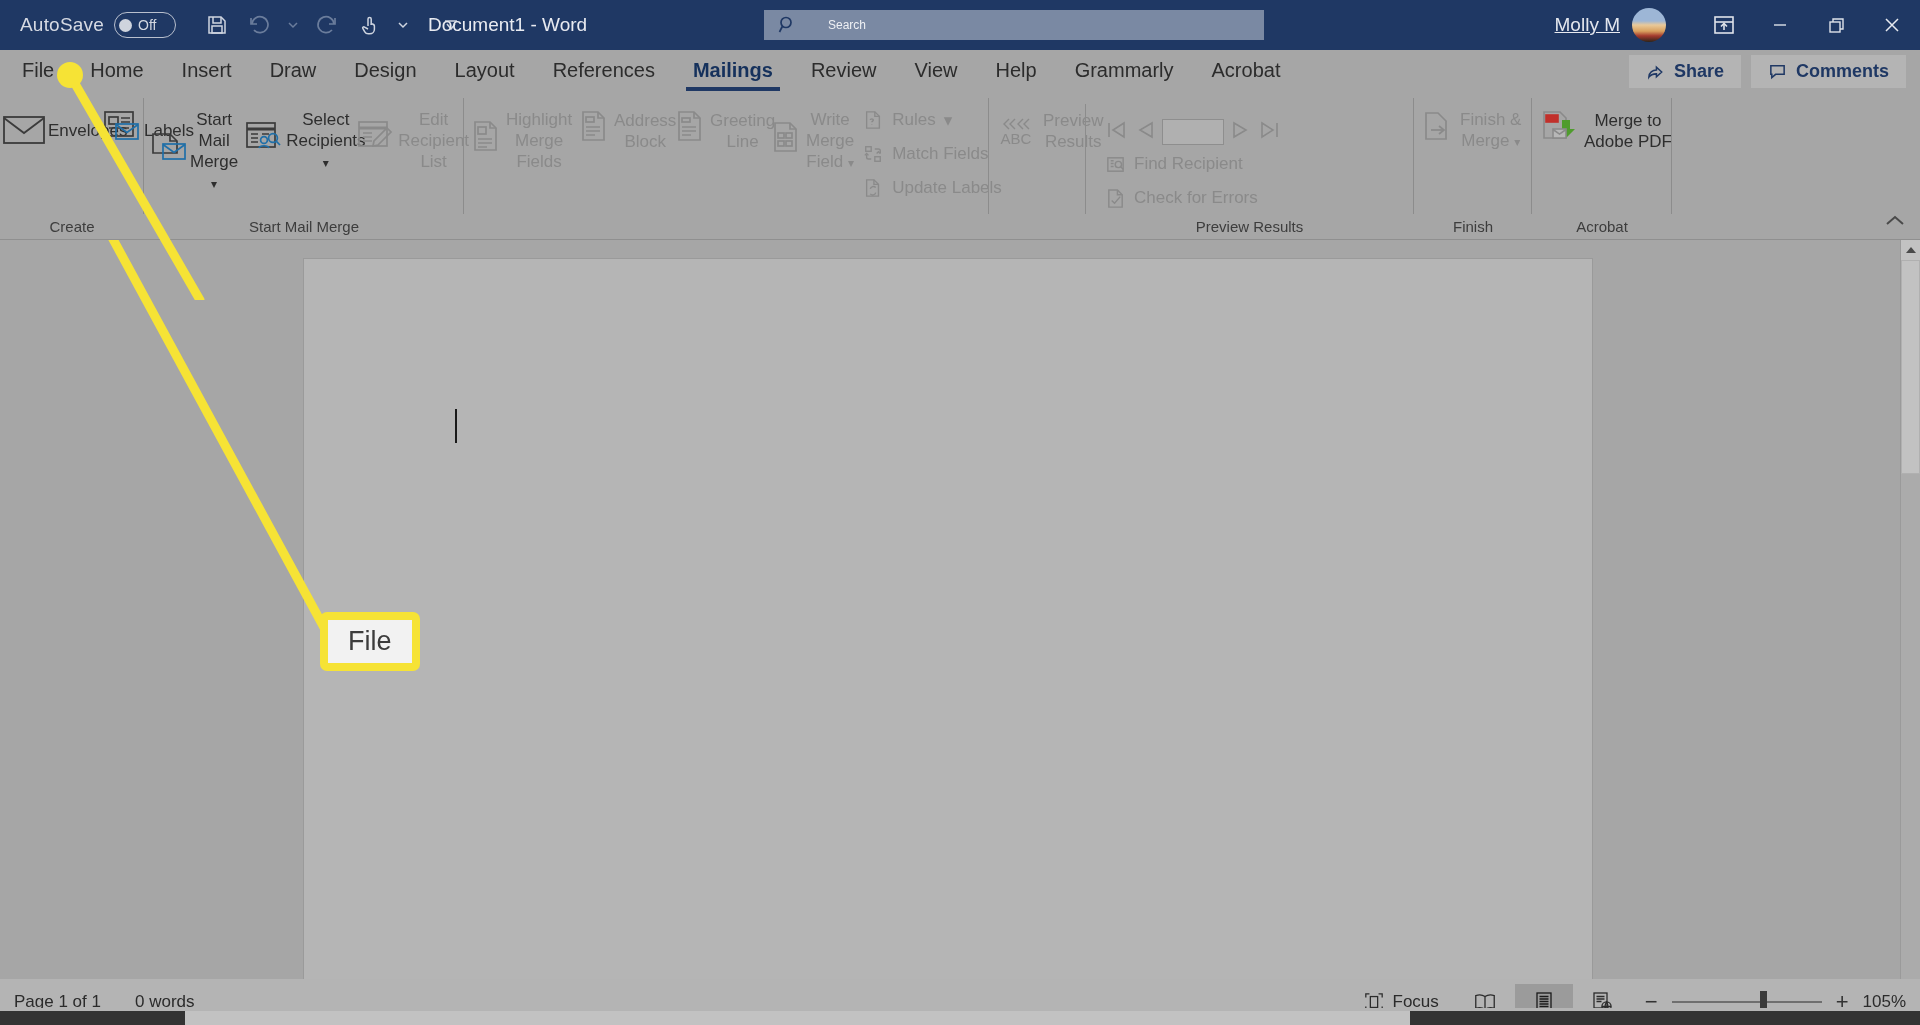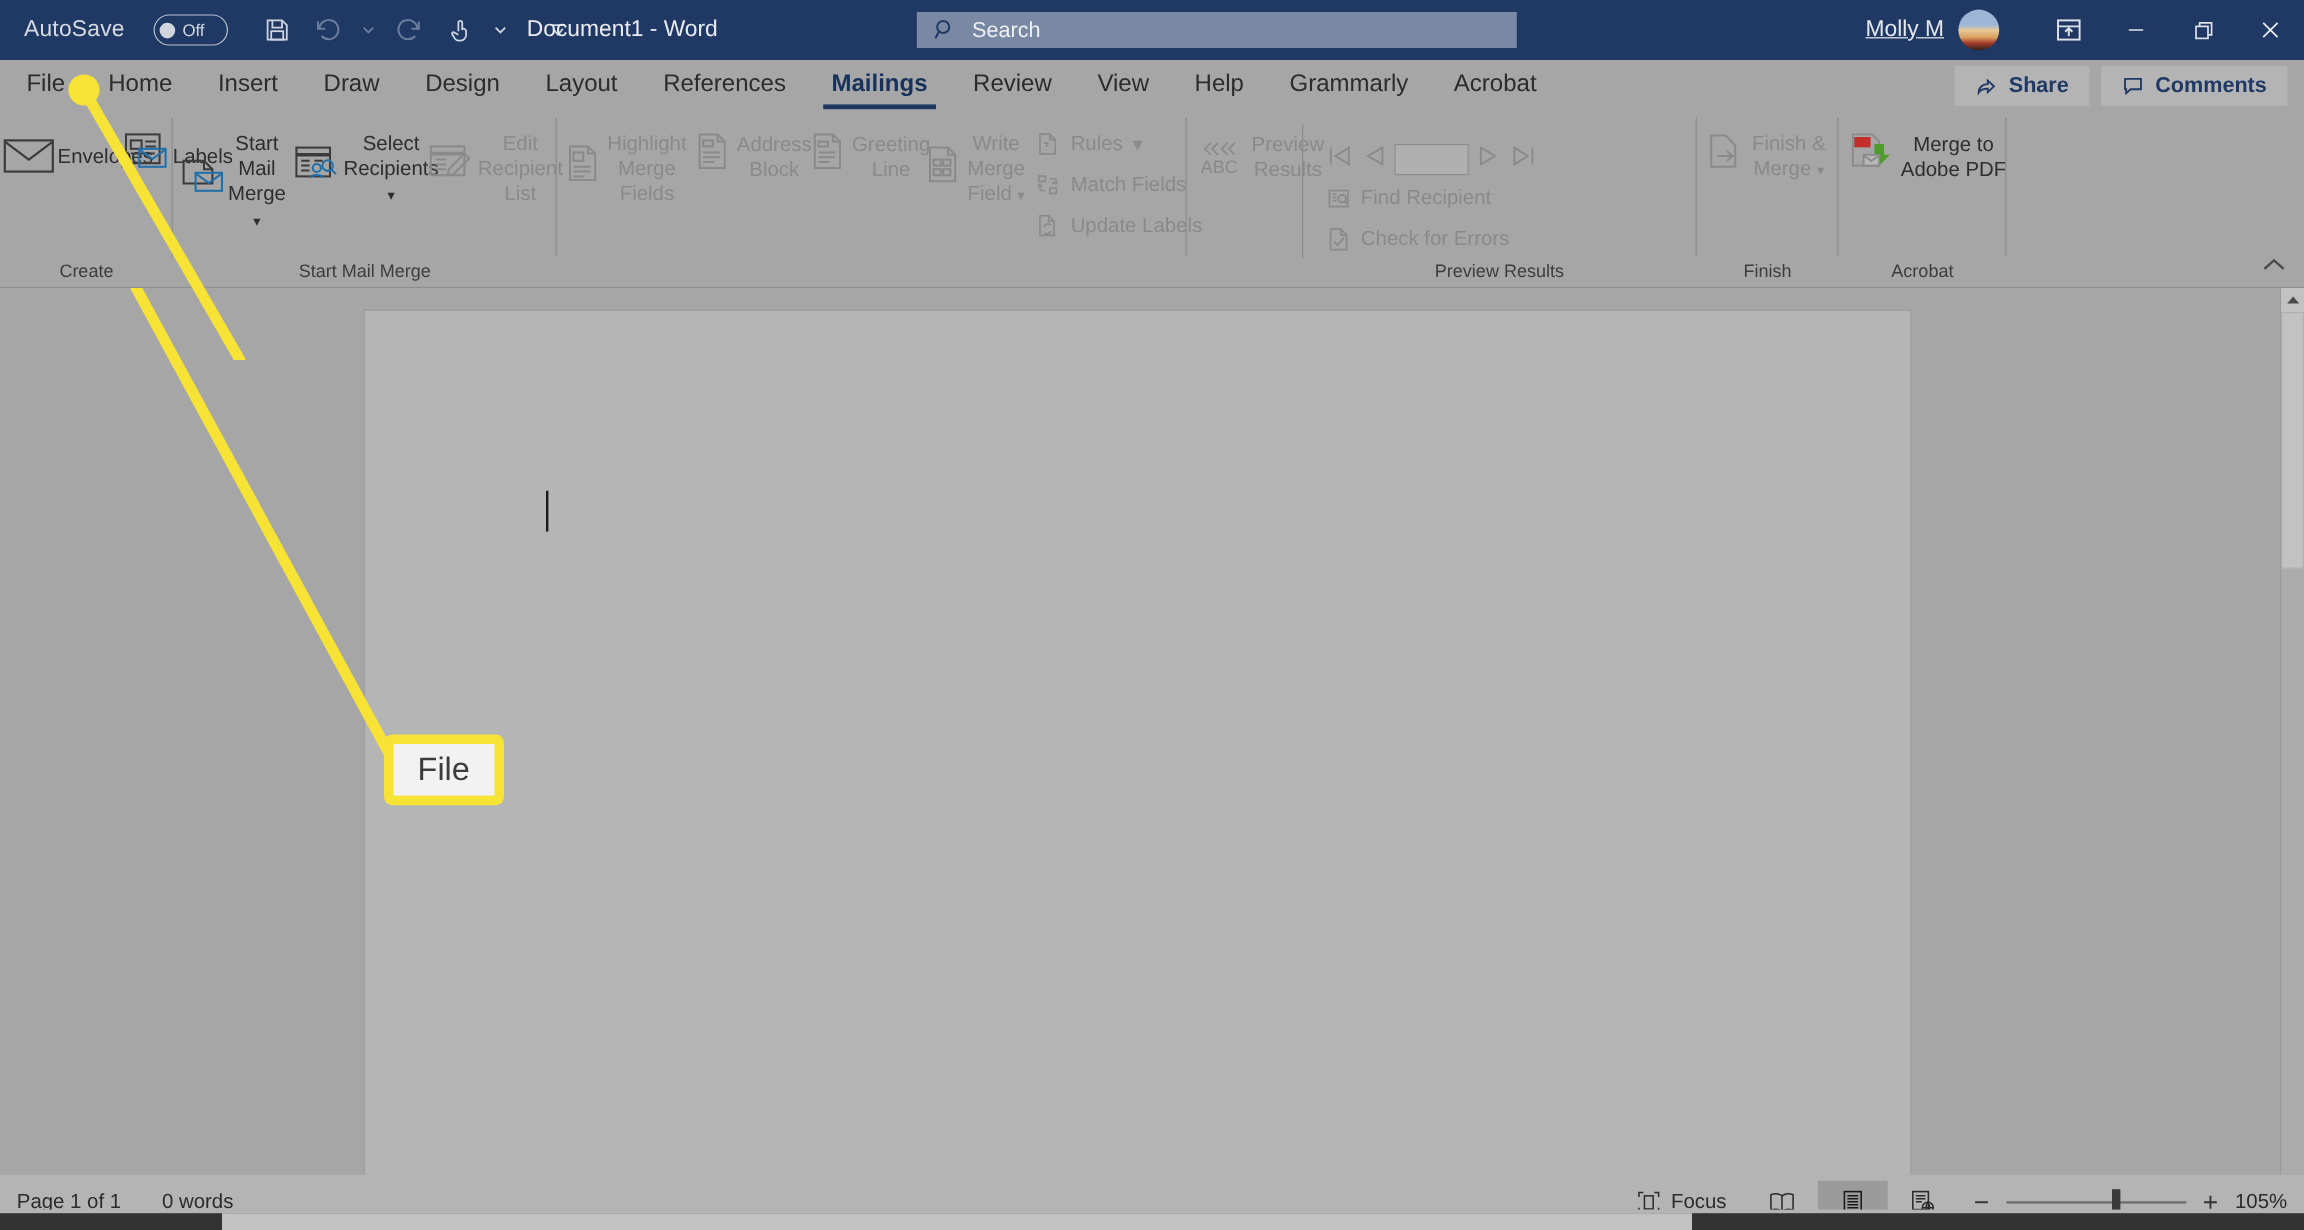--- a/index.html
+++ b/index.html
@@ -15,21 +15,21 @@
     position: relative;
     height: 50px;
     background: #1f3864;
     display: flex;
     align-items: center;
     color: #e8eaf0;
   }
   .autosave-wrap {
     display: flex; align-items: center;
     margin-left: 20px;
-    gap: 24px;
+    gap: 10px;
   }
   .autosave-label { font-size: 19px; color: #d6dae3; letter-spacing: .2px;}
   .toggle {
     width: 62px; height: 26px; border-radius: 14px;
     border: 1.6px solid #b9c0ce;
     display: flex; align-items: center;
     padding: 0 4px;
     gap: 6px;
   }
   .toggle .knob {
@@ -47,32 +47,32 @@
   .qat svg { display: block; }
 
   .doc-title {
     position: absolute;
     left: 0; right: 0;
     text-align: center;
     font-size: 19px;
     color: #e9ebf1;
     pointer-events: none;
   }
-  .doc-title { left: 439px; width: 260px; text-align: left; }
+  .doc-title { left: 428px; width: 260px; text-align: left; }
 
   .searchbox {
     position: absolute;
     left: 764px;
     width: 500px; height: 30px;
     background: #7a89a3;
     display: flex; align-items: center;
     gap: 12px;
     padding-left: 14px;
   }
-  .searchbox .ph { font-size: 18px; color: #eef0f4; }
+  .searchbox .ph { font-size: 12px; color: #eef0f4; margin-left: 18px; }
 
   .title-right {
     position: absolute; right: 0; top: 0;
     height: 50px;
     display: flex; align-items: center; text-decoration: underline;
   }
   .username { font-size: 19px; color: #e3e6ed; margin-right: 12px; }
   .avatar {
     width: 34px; height: 34px; border-radius: 50%;
     background: linear-gradient(#9db6d6 0%, #9db6d6 38%, #e8c99a 50%, #d9a15f 68%, #a33a2e 82%, #2d2418 100%);

